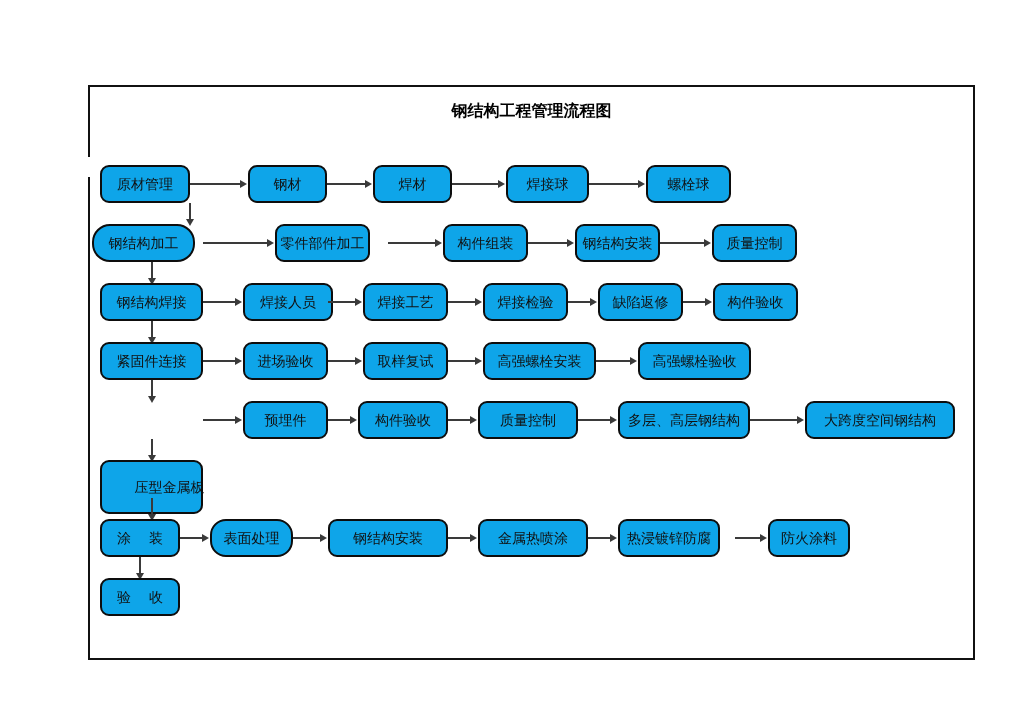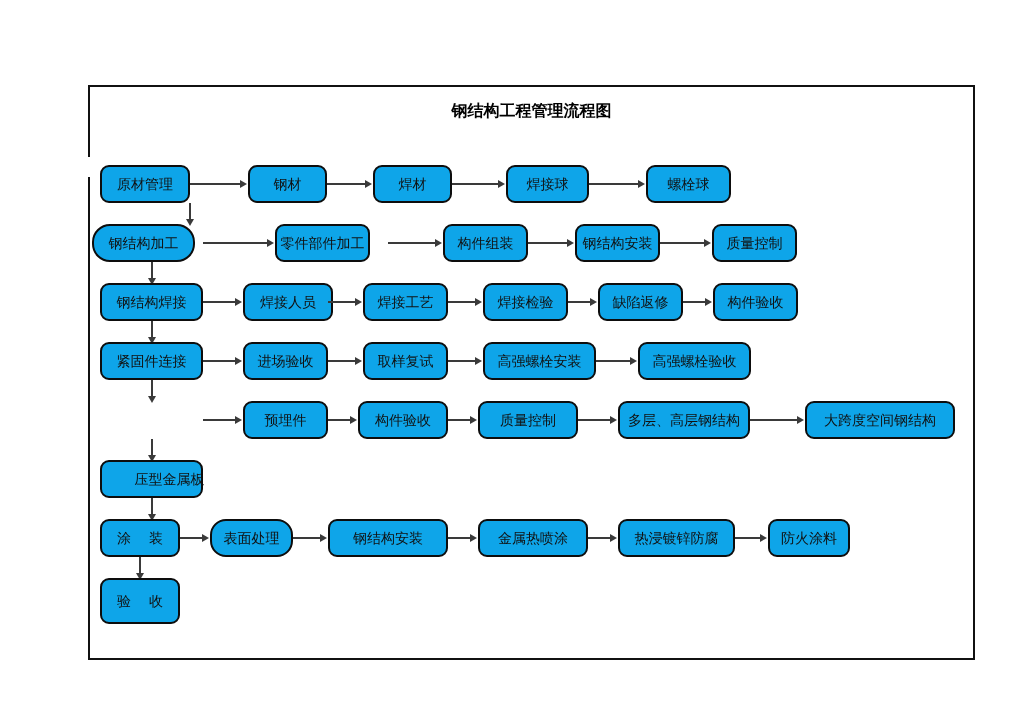--- a/index.html
+++ b/index.html
@@ -214,45 +214,45 @@
 
   <div class="node" style="left:618px; top:401px; width:132px; height:38px;">多层、高层钢结构</div>
   <div class="conn-h" style="left:750px; top:419px; width:47px;"></div>
   <div class="arrow-r" style="left:797px; top:416px;"></div>
 
   <div class="node" style="left:805px; top:401px; width:150px; height:38px;">大跨度空间钢结构</div>
 
   <div class="conn-v" style="left:151px; top:439px; height:16px;"></div>
   <div class="arrow-d" style="left:148px; top:455px;"></div>
 
-  <div class="node" style="left:100px; top:460px; width:103px; height:38px;padding-left:36px;">压型金属板</div>
+  <div class="node" style="left:100px; top:460px; width:103px; height:54px;padding-left:36px;">压型金属板</div>
 
   <div class="conn-v" style="left:151px; top:498px; height:16px;"></div>
   <div class="arrow-d" style="left:148px; top:514px;"></div>
 
   <div class="node" style="left:100px; top:519px; width:80px; height:38px;">涂    装</div>
   <div class="conn-h" style="left:180px; top:537px; width:22px;"></div>
   <div class="arrow-r" style="left:202px; top:534px;"></div>
 
   <div class="node" style="left:210px; top:519px; width:83px; height:38px;border-radius:16px;">表面处理</div>
   <div class="conn-h" style="left:293px; top:537px; width:27px;"></div>
   <div class="arrow-r" style="left:320px; top:534px;"></div>
 
   <div class="node" style="left:328px; top:519px; width:120px; height:38px;">钢结构安装</div>
   <div class="conn-h" style="left:448px; top:537px; width:22px;"></div>
   <div class="arrow-r" style="left:470px; top:534px;"></div>
 
   <div class="node" style="left:478px; top:519px; width:110px; height:38px;">金属热喷涂</div>
   <div class="conn-h" style="left:588px; top:537px; width:22px;"></div>
   <div class="arrow-r" style="left:610px; top:534px;"></div>
 
-  <div class="node" style="left:618px; top:519px; width:117px; height:38px;">热浸镀锌防腐</div>
+  <div class="node" style="left:618px; top:519px; width:102px; height:38px;">热浸镀锌防腐</div>
   <div class="conn-h" style="left:735px; top:537px; width:25px;"></div>
   <div class="arrow-r" style="left:760px; top:534px;"></div>
 
   <div class="node" style="left:768px; top:519px; width:82px; height:38px;">防火涂料</div>
 
   <div class="conn-v" style="left:139px; top:557px; height:16px;"></div>
   <div class="arrow-d" style="left:136px; top:573px;"></div>
 
-  <div class="node" style="left:100px; top:578px; width:80px; height:46px;">验    收</div>
+  <div class="node" style="left:100px; top:578px; width:80px; height:38px;">验    收</div>
 
 </div>
 
 </body></html>

